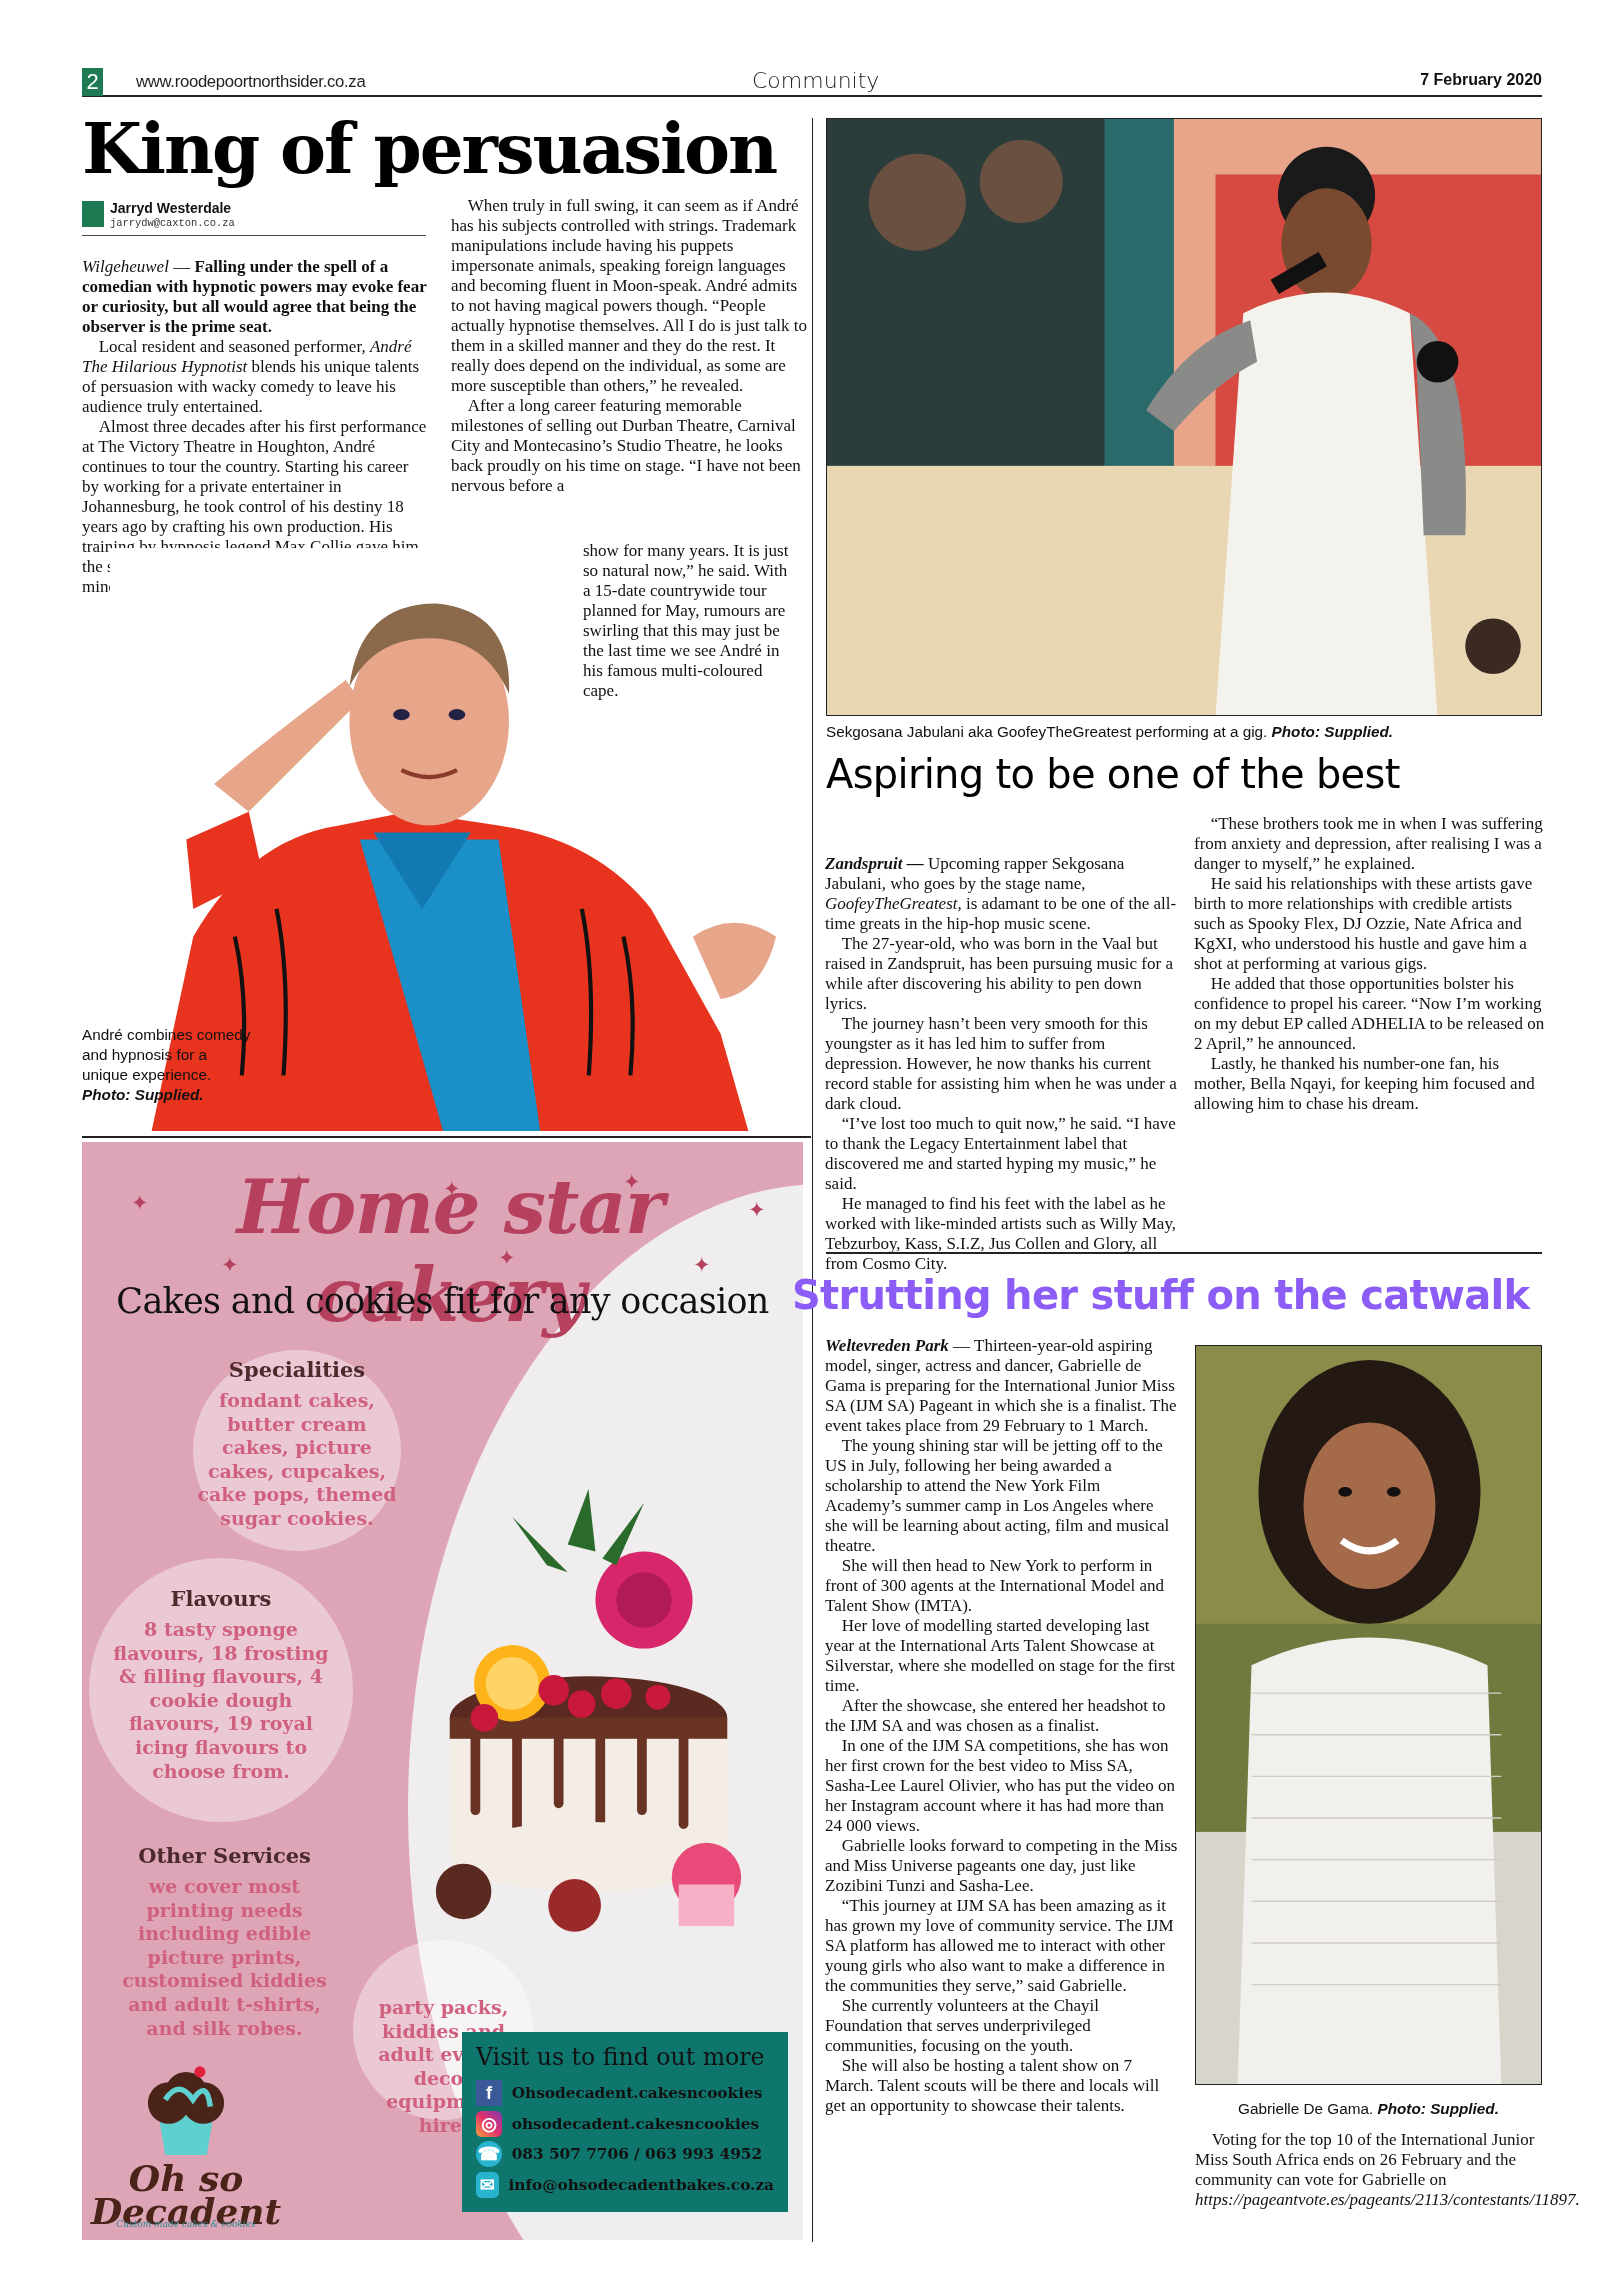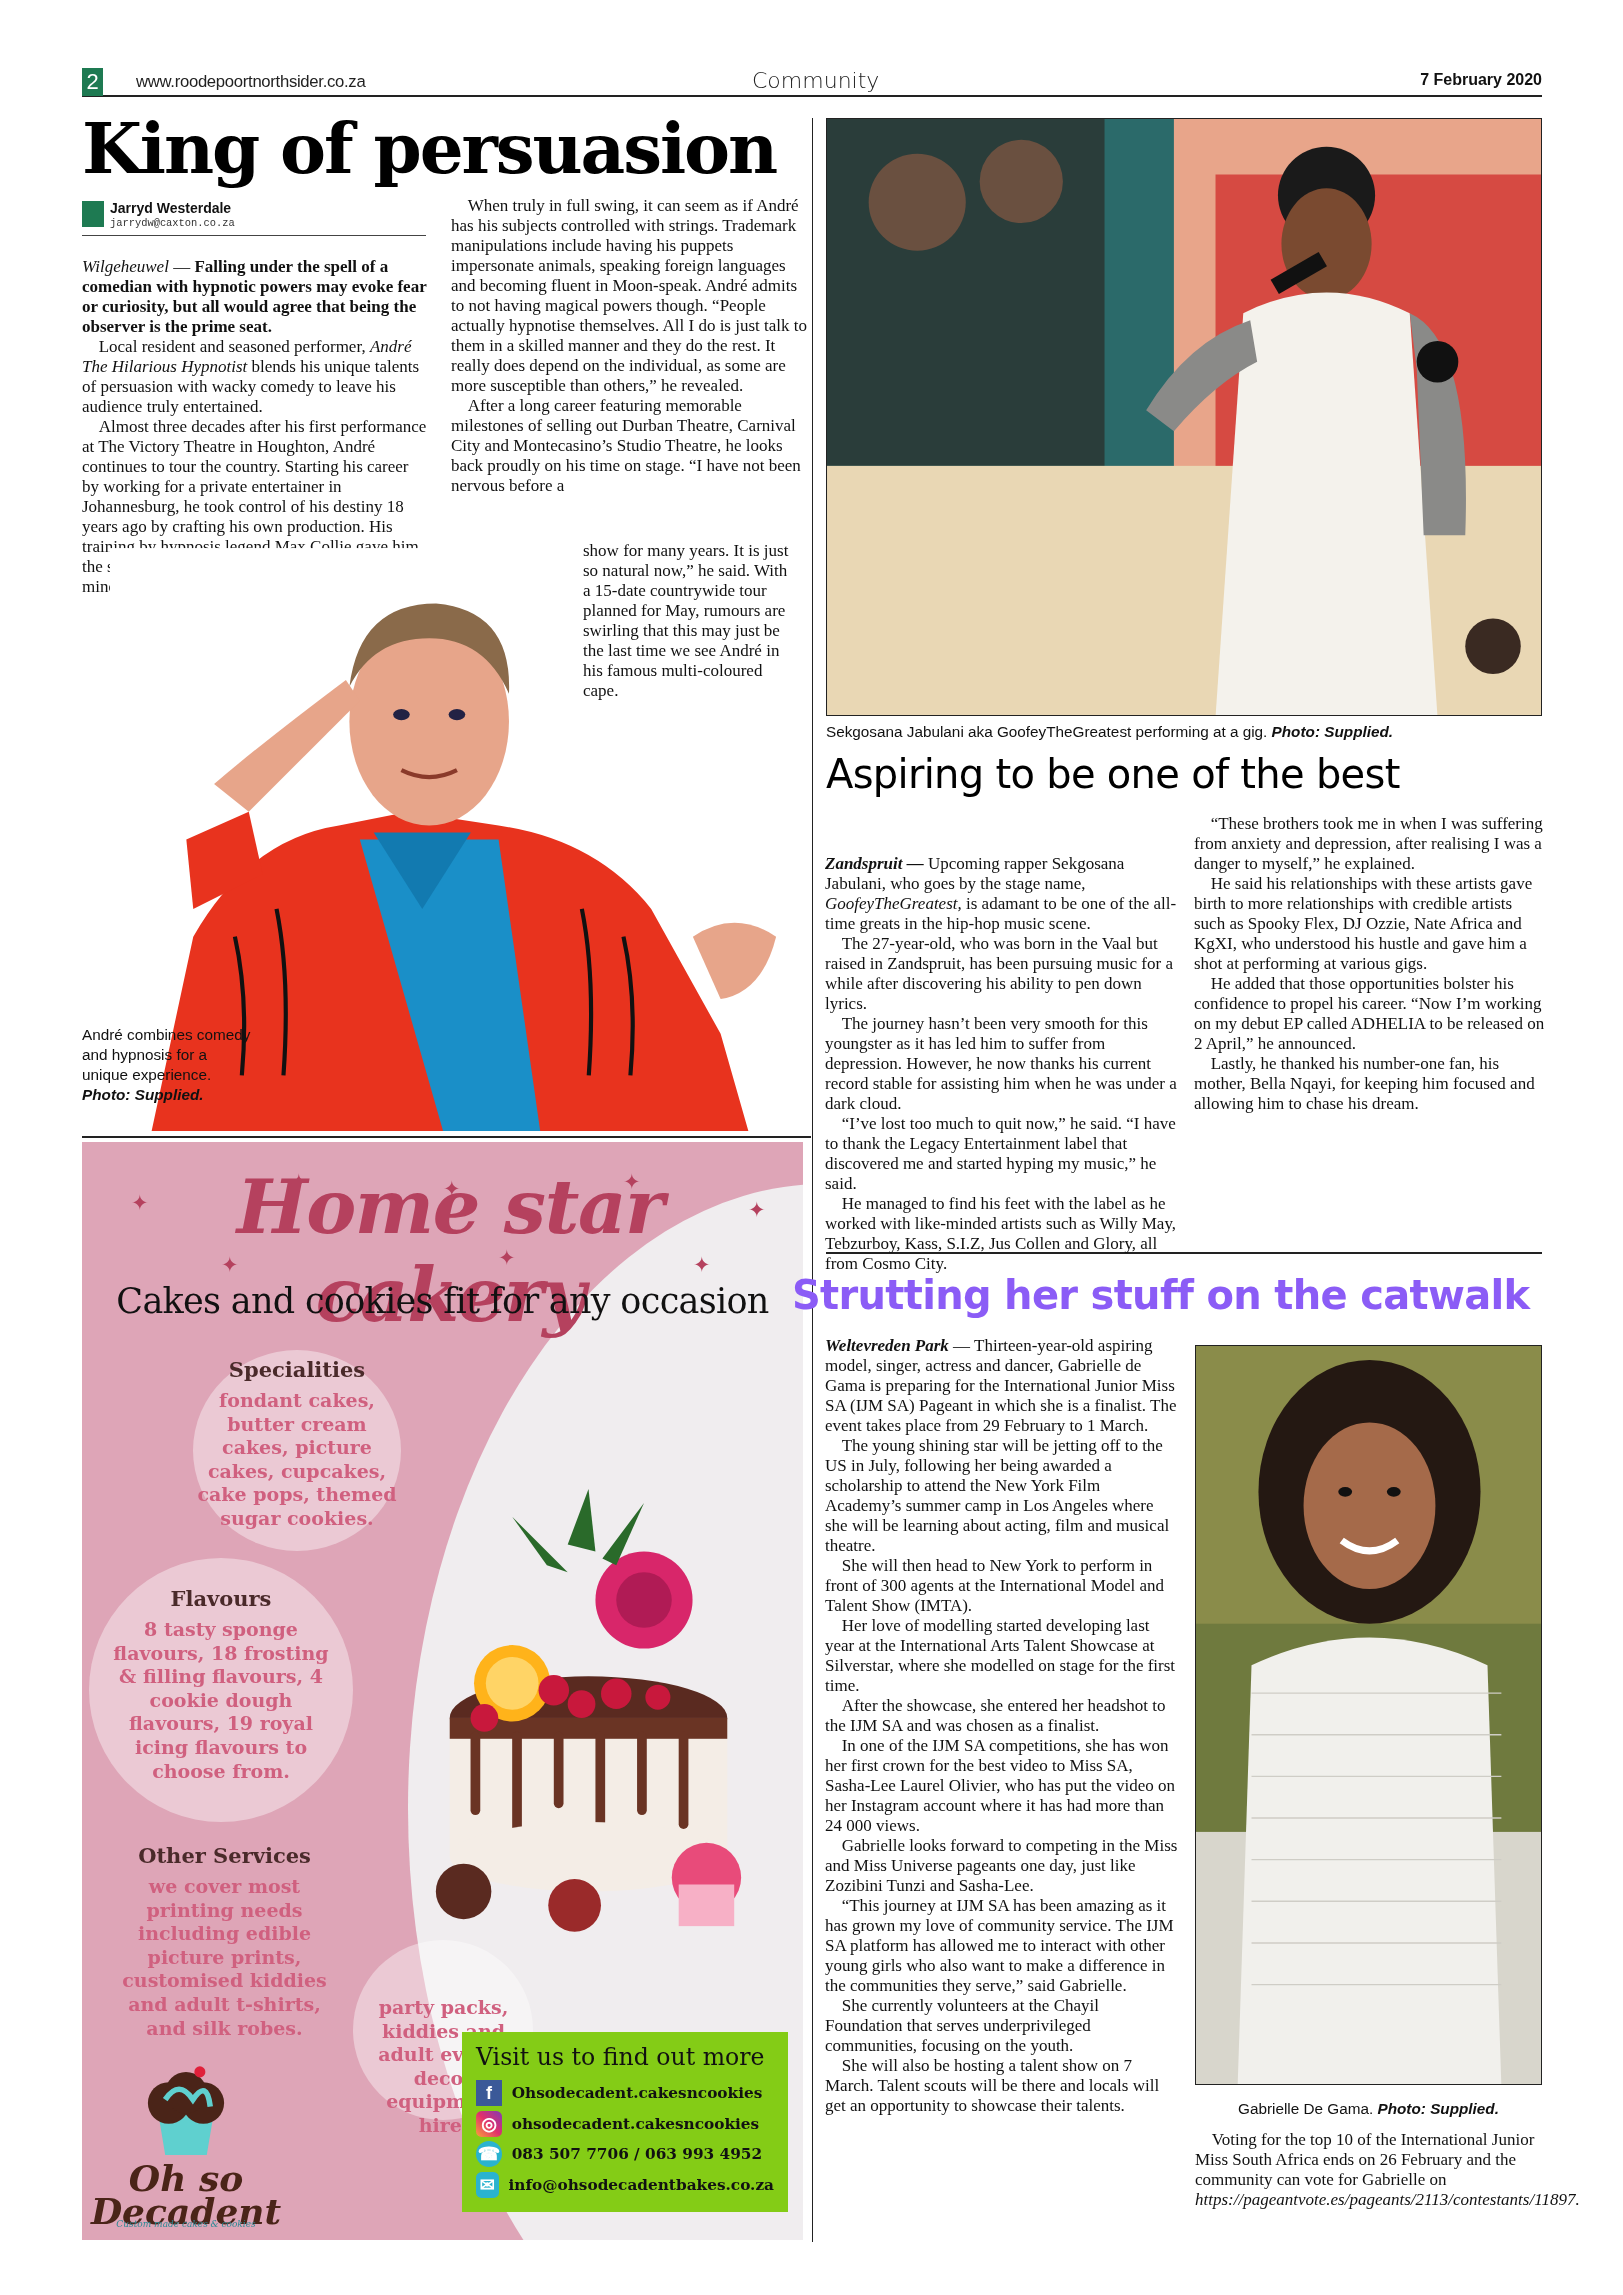--- a/index.html
+++ b/index.html
@@ -61,21 +61,21 @@
   .ad { left: 82px; top: 1142px; width: 721px; height: 1098px; background: #dea5b7; overflow: hidden; }
   .ad-swoosh { position: absolute; left: 326px; top: 42px; width: 833px; height: 1249px; border-radius: 50%; background: #f0edef; }
   .ad-title { position: absolute; left: 28px; top: 21px; width: 680px; text-align: center; font-family: "DejaVu Serif", serif; font-style: italic; font-weight: bold; font-size: 75px; color: #b5415e; letter-spacing: -1.4px; }
   .ad-sparkle { position: absolute; color: #b5415e; font-size: 21px; }
   .ad-tagline { position: absolute; left: 0; top: 139px; width: 721px; text-align: center; font-family: "DejaVu Serif", serif; font-size: 35px; color: #111; letter-spacing: -0.7px; }
   .ad-bubble { position: absolute; border-radius: 50%; background: rgba(255,255,255,0.4); }
   .ad-block { position: absolute; text-align: center; font-family: "DejaVu Serif", serif; font-weight: bold; }
   .ad-block .h { color: #4a2a2a; font-size: 21px; margin-bottom: 7px; }
   .ad-block .t { color: #d0607f; font-size: 19px; line-height: 23.6px; font-weight: bold; }
   .ad-cake { position: absolute; left: 326px; top: 347px; width: 361px; height: 451px; }
-  .ad-contact { position: absolute; left: 380px; top: 890px; width: 326px; height: 180px; background: #84cc16; padding: 11px 14px; }
+  .ad-contact { position: absolute; left: 380px; top: 890px; width: 326px; height: 180px; background: #0f766e; padding: 11px 14px; }
   .ad-contact .title { font-family: "DejaVu Serif", serif; font-size: 23.6px; color: #111; margin-bottom: 7px; }
   .ad-contact .row { display: flex; align-items: center; height: 30.5px; font-family: "DejaVu Serif", serif; font-weight: bold; font-size: 15.3px; color: #111; }
   .ad-contact .ico { width: 26px; height: 26px; margin-right: 9.7px; display: flex; align-items: center; justify-content: center; color: #fff; font-family: "Liberation Sans", sans-serif; font-weight: bold; font-size: 18px; }
   .ad-logo { position: absolute; left: 7px; top: 916px; width: 194px; height: 174px; }
   .ad-logo-name { position: absolute; left: 0; top: 104px; width: 194px; text-align: center; font-family: "DejaVu Serif", serif; font-style: italic; font-weight: bold; font-size: 36px; color: #4a2418; line-height: 33px; }
   .ad-logo-sub { position: absolute; left: 0; top: 161px; width: 194px; text-align: center; font-family: "DejaVu Serif", serif; font-style: italic; font-size: 9px; color: #2c8a96; }
 </style>
 </head>
 <body>
 

